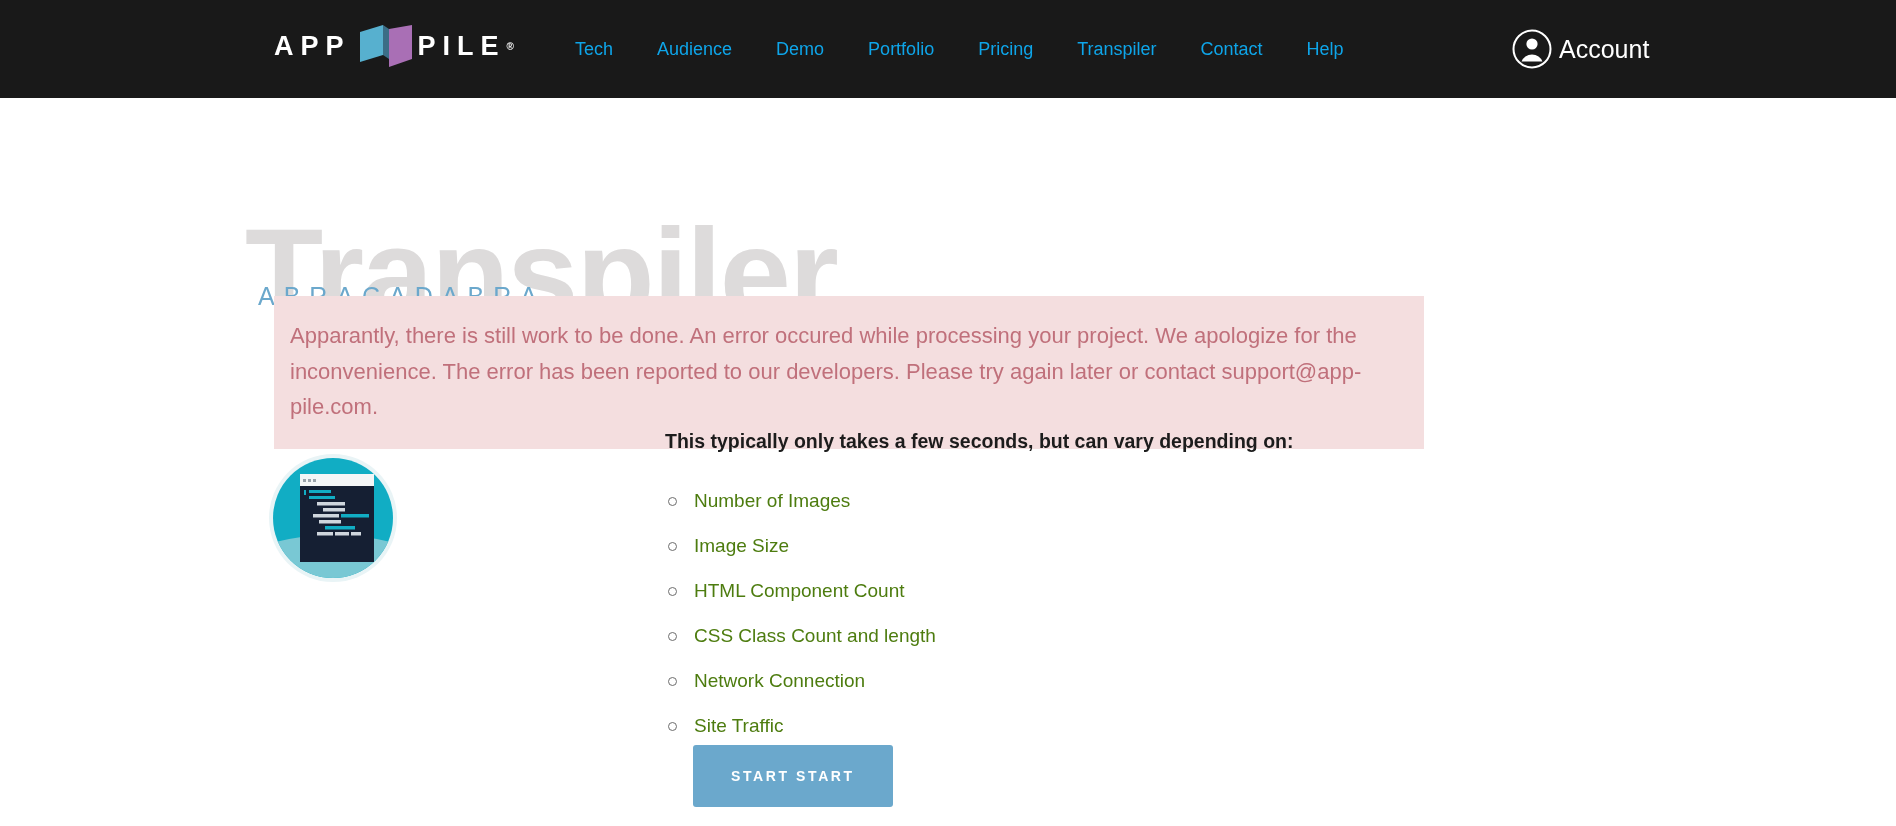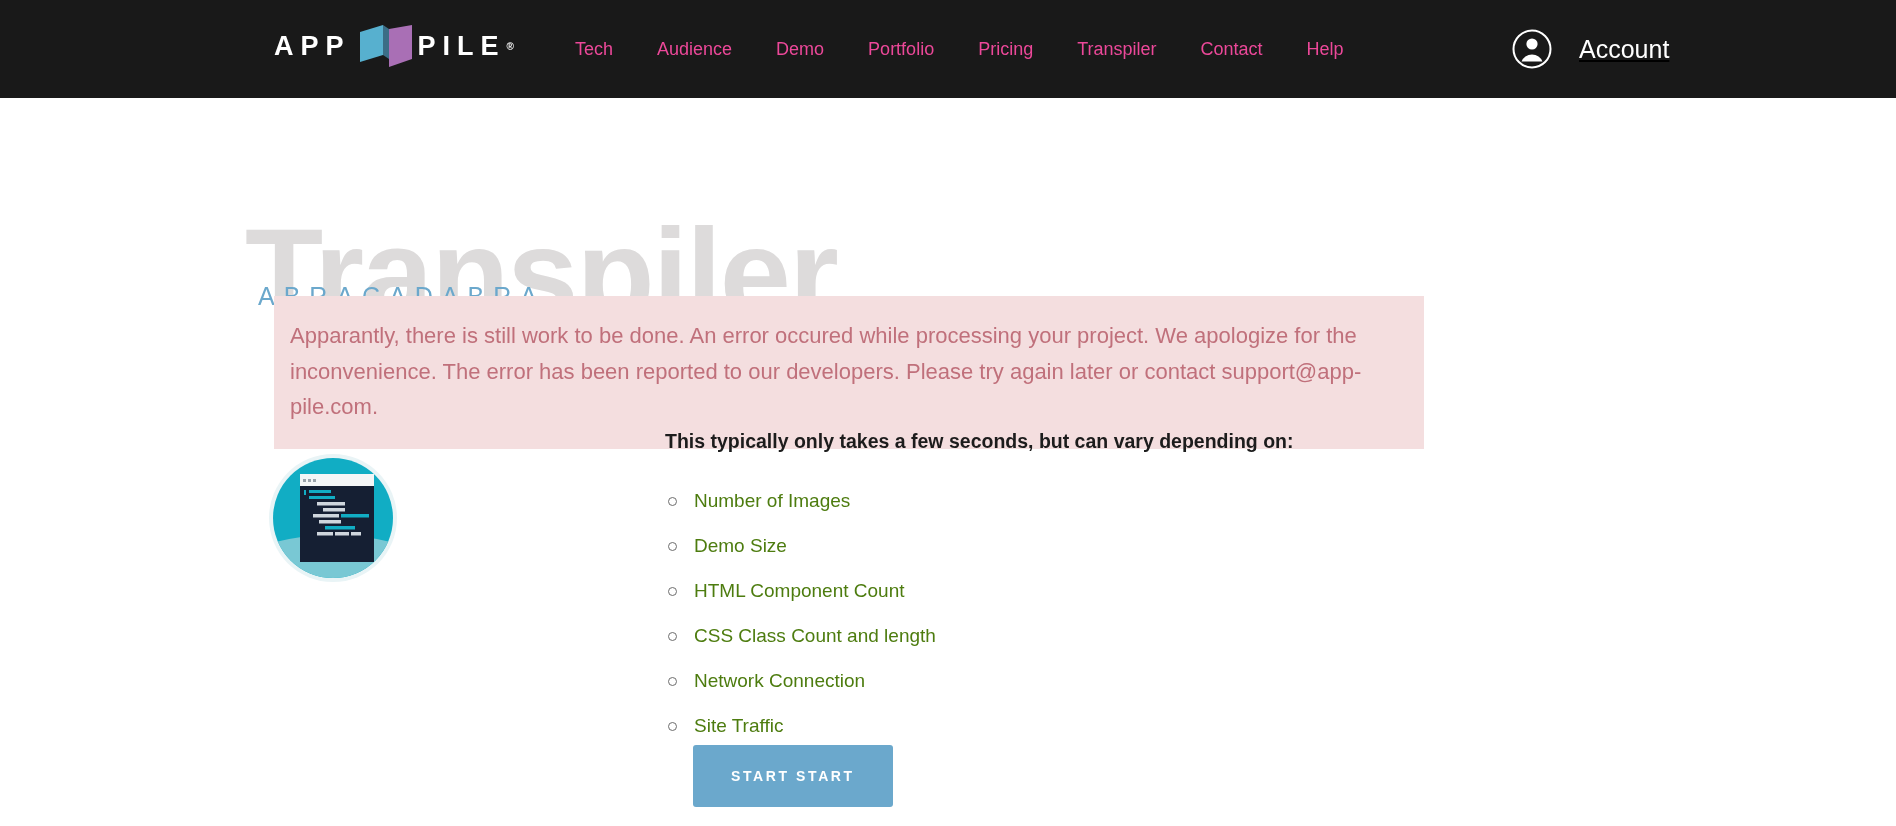--- a/index.html
+++ b/index.html
@@ -53,41 +53,40 @@
   .nav {
     position: absolute;
     left: 575px;
     top: 0;
     height: 98px;
     display: flex;
     align-items: center;
     gap: 0px;
   }
   .nav-item {
-    color: #ec4899;
+    color: #0ea5e9;
     font-size: 18px;
     padding: 0 22px;
     text-decoration: none;
     white-space: nowrap;
     cursor: pointer;
     line-height: 98px;
   }
   .nav-item:first-child { padding-left: 0; }
 
   .account {
     position: absolute;
     right: 0px;
     left: 1512px;
     top: 0;
     height: 98px;
     display: flex;
     align-items: center;
-    gap: 27px;
+    gap: 7px;
     cursor: pointer;
-    text-decoration: underline;
   }
   .account-icon {
     width: 40px;
     height: 40px;
     flex: 0 0 40px;
   }
   .account-label {
     color: #ffffff;
     font-size: 25px;
     white-space: nowrap;
@@ -288,21 +287,21 @@
         <rect x="68" y="80" width="14" height="3.5" fill="#cfd6dd"></rect>
         <rect x="84" y="80" width="10" height="3.5" fill="#cfd6dd"></rect>
       </svg>
     </div>
   </div>
 
   <div class="info-col">
     <div class="info-heading">This typically only takes a few seconds, but can vary depending on:</div>
     <ul class="info-list">
       <li>Number of Images</li>
-      <li>Demo Size</li>
+      <li>Image Size</li>
       <li>HTML Component Count</li>
       <li>CSS Class Count and length</li>
       <li>Network Connection</li>
       <li>Site Traffic</li>
     </ul>
   </div>
 </div>
 
 <div class="btn-row">
   <button class="btn-start-over">START START</button>

